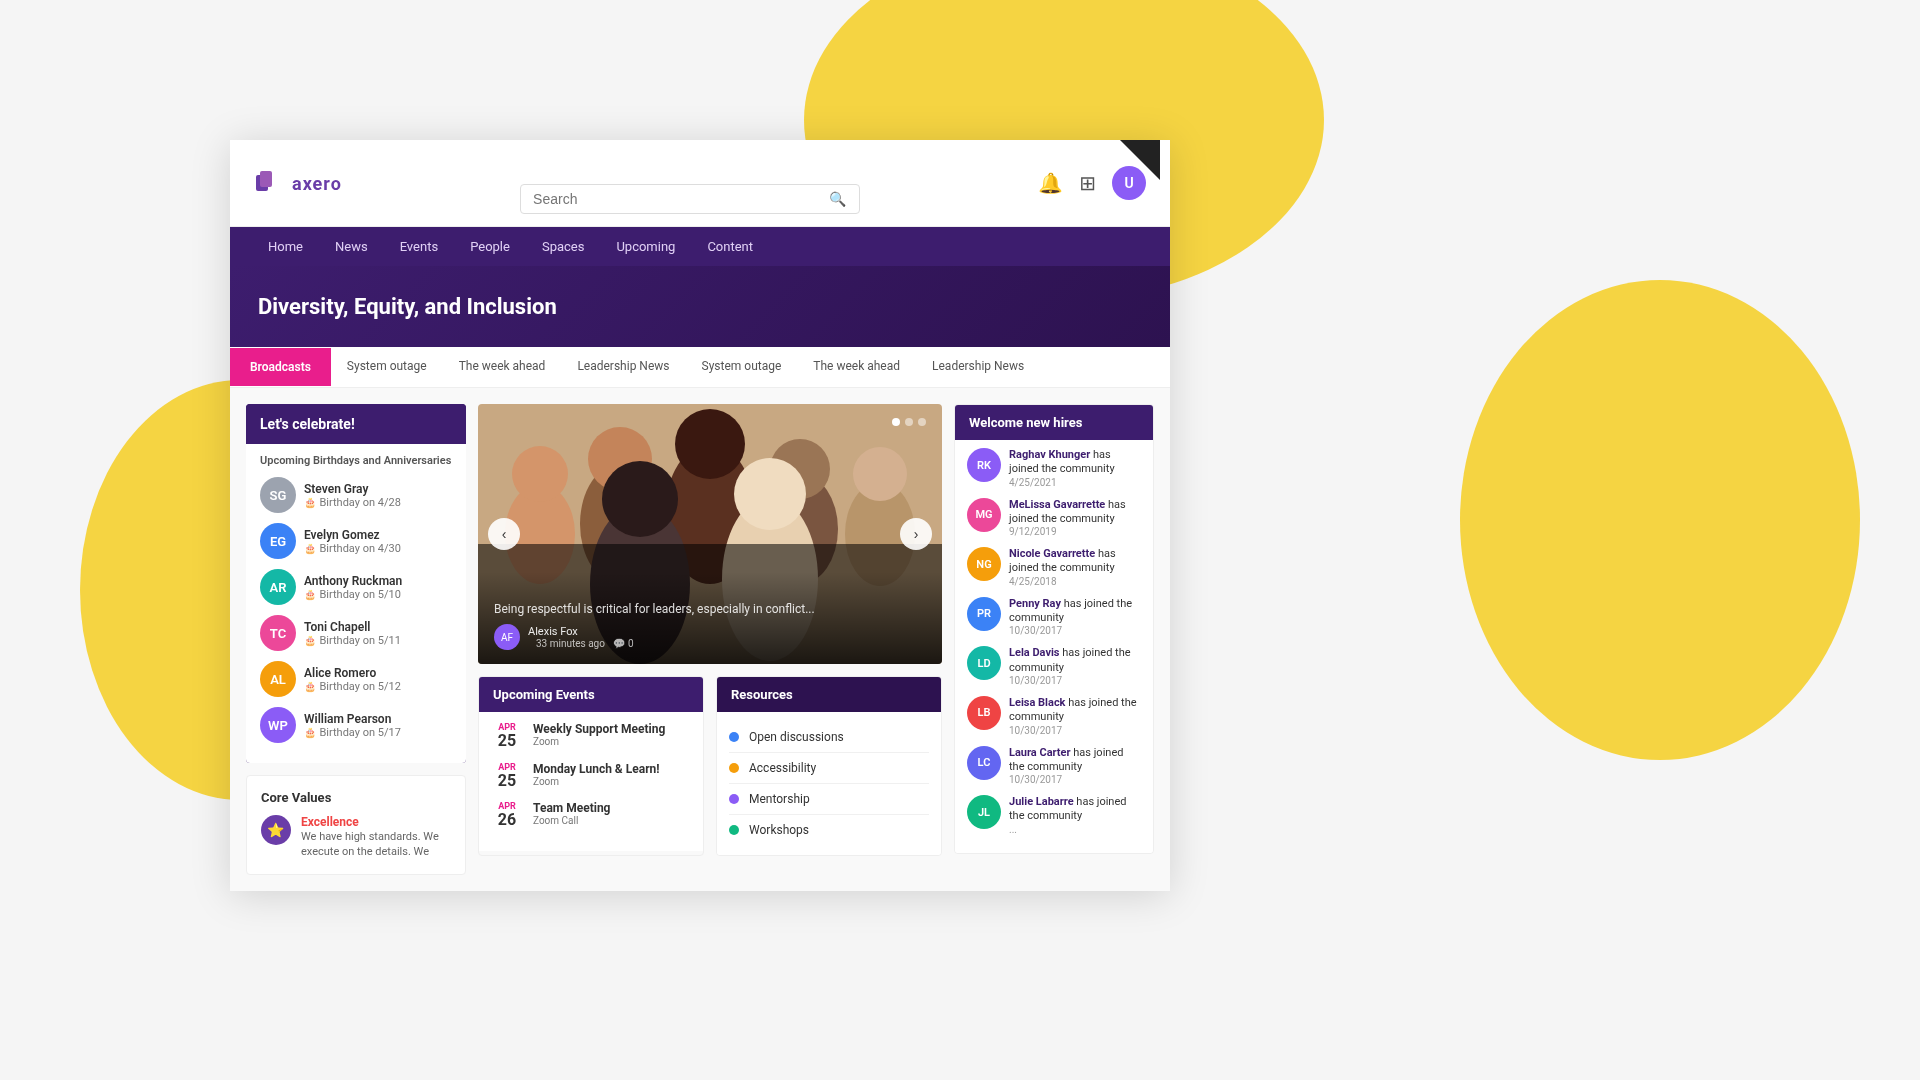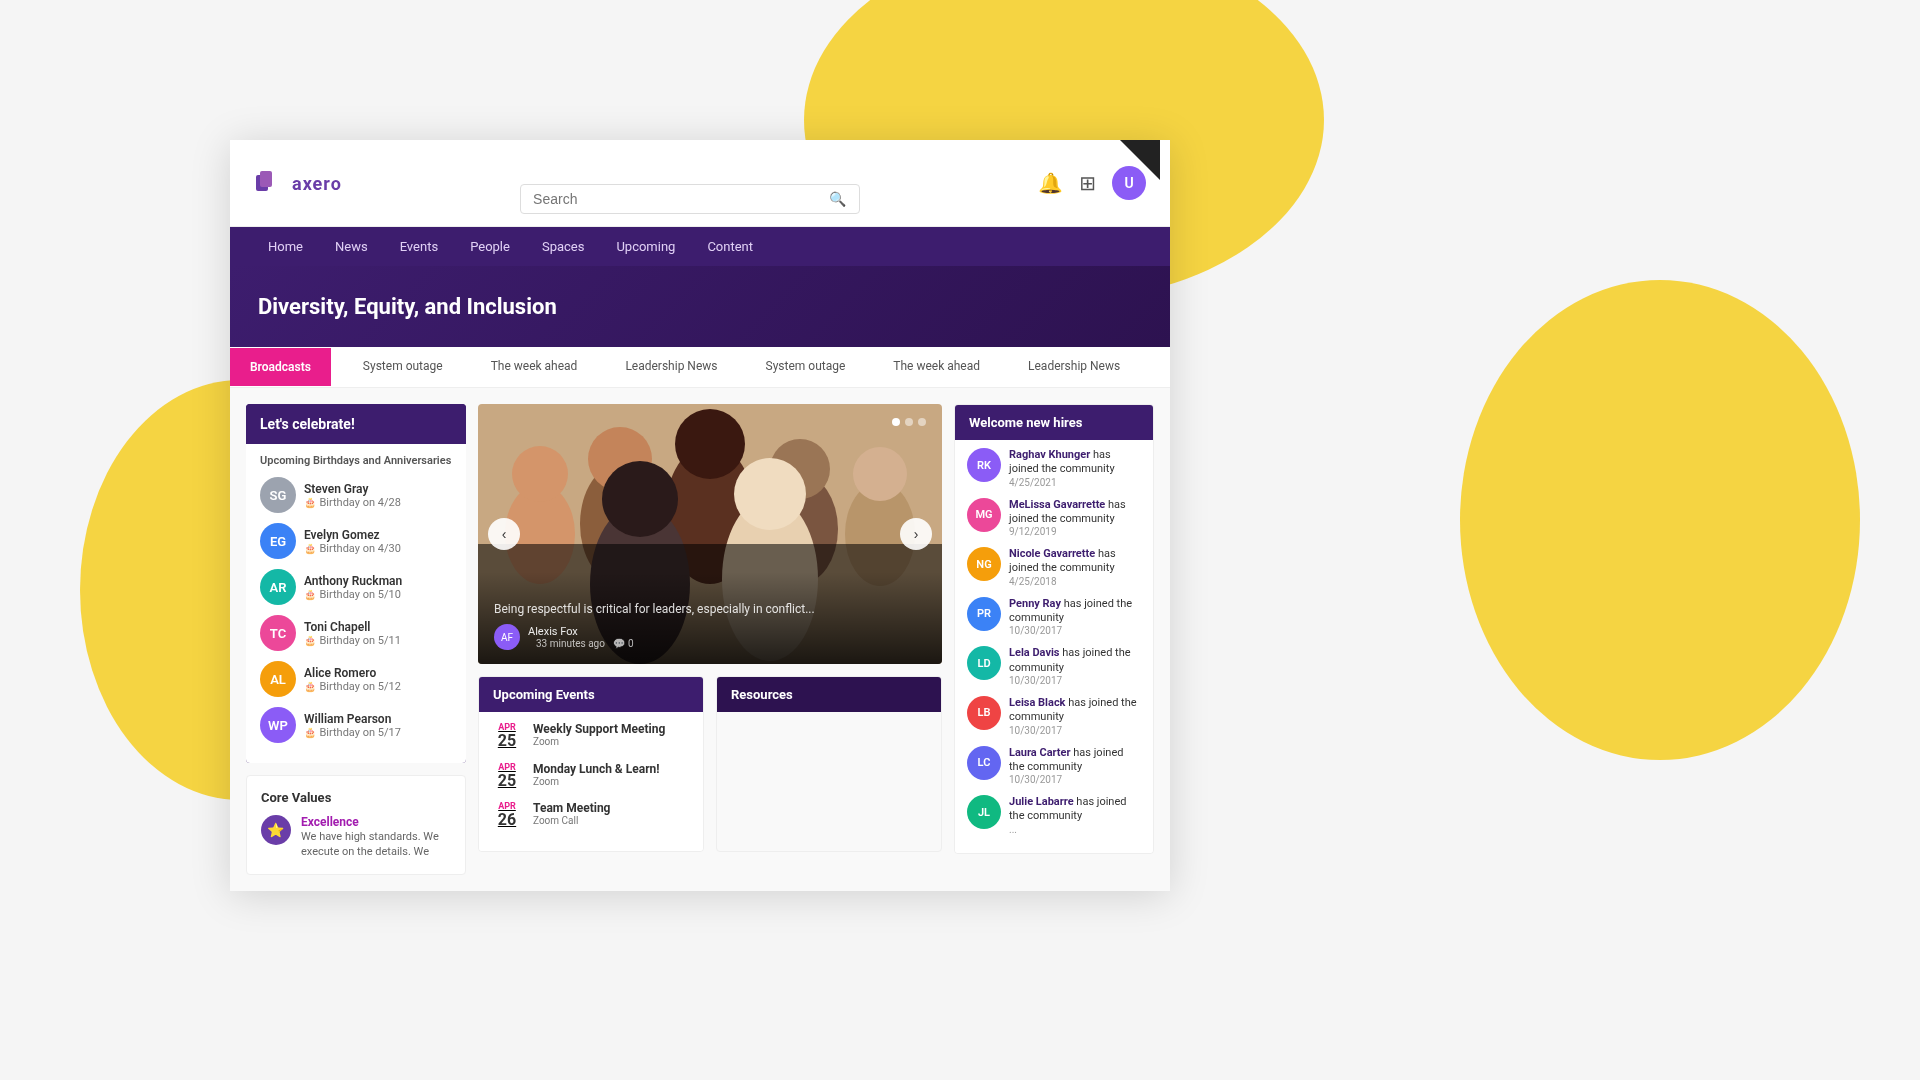--- a/index.html
+++ b/index.html
@@ -169,21 +169,21 @@
     }
 
     
     .broadcasts-bar {
       background: #fff;
       padding: 0 0 0 0;
       border-bottom: 1px solid #eee;
       display: flex;
       align-items: center;
       overflow: hidden;
-      gap: 16px;
+      gap: 0;
     }
     .tab-item {
       padding: 12px 16px;
       font-size: 12px;
       color: #555;
       cursor: pointer;
       white-space: nowrap;
       border-bottom: 2px solid transparent;
     }
     .tab-item.active {
@@ -294,21 +294,21 @@
       display: flex;
       align-items: center;
       justify-content: center;
       color: #fff;
       font-size: 14px;
       flex-shrink: 0;
     }
     .excellence-text h4 {
       font-size: 12px;
       font-weight: 700;
-      color: #a21caf;
+      color: #ef4444;
     }
     .excellence-text p {
       font-size: 11px;
       color: #666;
       line-height: 1.4;
     }
 
     
     .center-content {
       flex: 1;
@@ -429,21 +429,20 @@
     .event-item {
       display: flex;
       gap: 10px;
       margin-bottom: 12px;
       align-items: flex-start;
     }
     .event-date {
       text-align: center;
       flex-shrink: 0;
       width: 32px;
-      text-decoration: underline;
     }
     .event-month {
       font-size: 9px;
       font-weight: 700;
       color: #e91e8c;
       text-transform: uppercase;
     }
     .event-day {
       font-size: 16px;
       font-weight: 700;
@@ -784,20 +783,38 @@
     <div class="event-info">
       <h4>Team Meeting</h4>
       <p>Zoom Call</p>
     </div>
   </div>
             </div>
         </div>
 
         <div class="resources-card">
           <div class="card-header-dark">Resources</div>
+          <div class="resources-body" id="resources-list">
+              <div class="resource-item">
+    <div class="resource-dot" style="background:#3b82f6"></div>
+    <span class="resource-label">Open discussions</span>
+  </div>
+              <div class="resource-item">
+    <div class="resource-dot" style="background:#f59e0b"></div>
+    <span class="resource-label">Accessibility</span>
+  </div>
+              <div class="resource-item">
+    <div class="resource-dot" style="background:#8b5cf6"></div>
+    <span class="resource-label">Mentorship</span>
+  </div>
+              <div class="resource-item">
+    <div class="resource-dot" style="background:#10b981"></div>
+    <span class="resource-label">Workshops</span>
+  </div>
+            </div>
         </div>
 
       </div>
 
     </div>
 
     <div class="right-sidebar">
       <div class="new-hires-card">
         <div class="new-hires-header">Welcome new hires</div>
         <div class="new-hires-body" id="hires-list">

